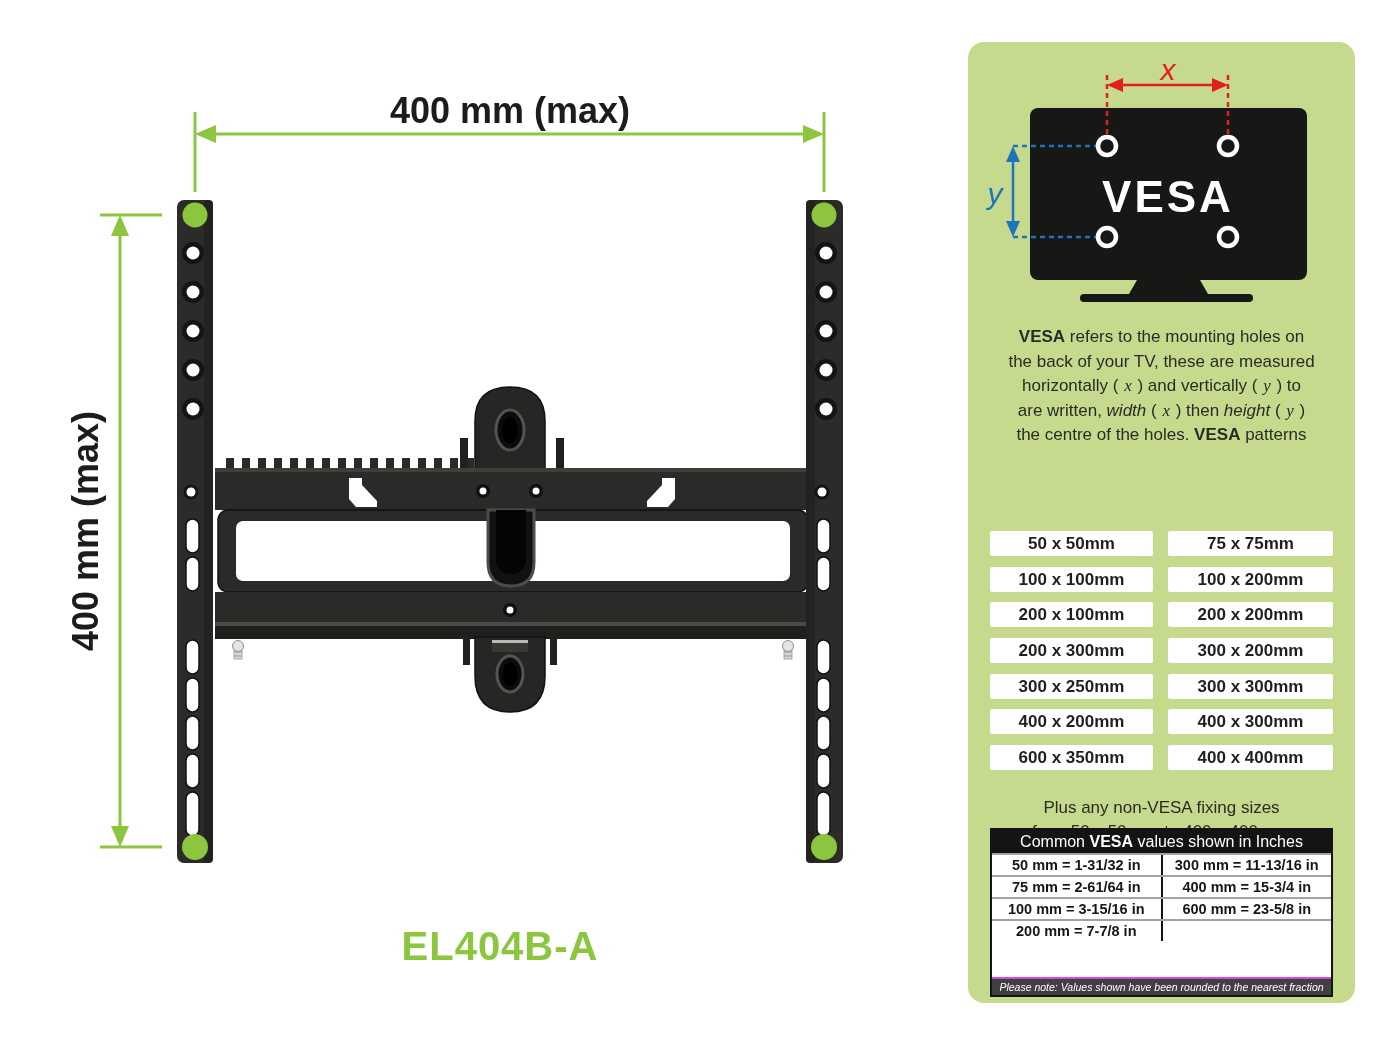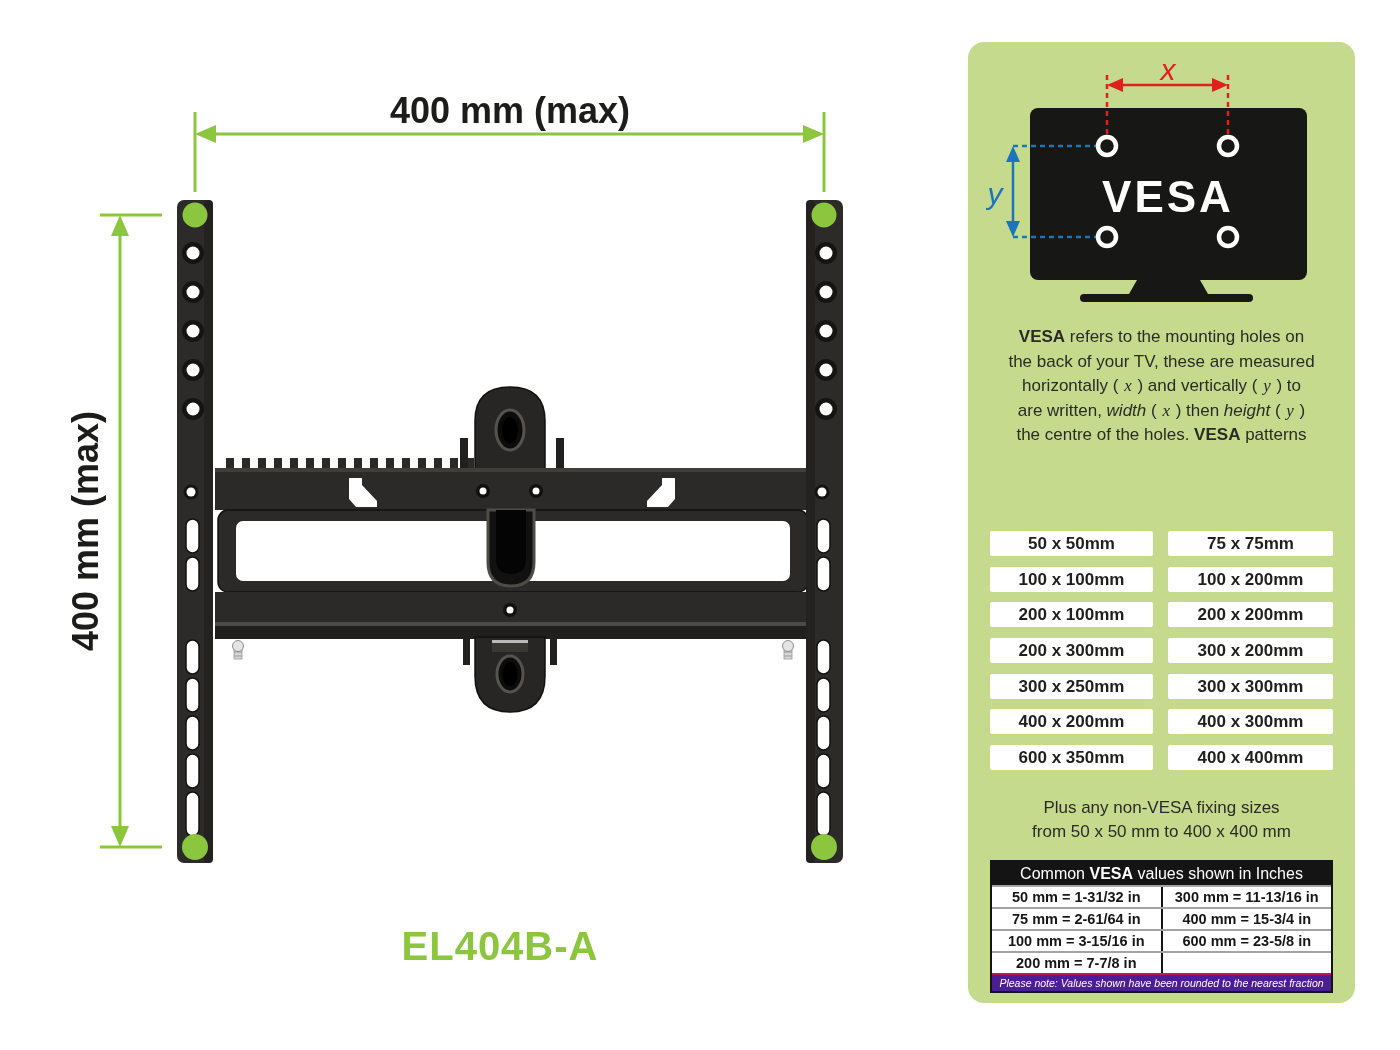--- a/index.html
+++ b/index.html
@@ -17,31 +17,31 @@
   .para .b{font-weight:bold;}
   .para .i{font-style:italic;}
   .para .m{font-style:italic;font-family:"Liberation Serif",serif;padding:0 1px;}
 
   .col{position:absolute;top:489px;display:flex;flex-direction:column;gap:10.7px;}
   .col-left{left:22px;width:163px;}
   .col-right{left:200px;width:165px;}
   .vcell{height:25px;line-height:25px;background:#ffffff;border-radius:2px;
          text-align:center;font-weight:bold;font-size:17px;color:#1f1f1d;}
 
-  .vtable{position:absolute;left:22px;top:818px;width:343px;background:#ffffff;
+  .vtable{position:absolute;left:22px;top:786px;width:343px;background:#ffffff;
           border:2.5px solid #141414;box-sizing:border-box;}
   .vt-header{background:#141414;color:#ffffff;text-align:center;font-size:16px;
              height:23px;line-height:23px;}
   .vt-header .b{font-weight:bold;}
   .vt-row{display:flex;border-top:2px solid #a3a3a3;}
   .vt-cell{flex:1;height:20px;line-height:20px;text-align:center;
            font-weight:bold;font-size:14.5px;color:#161616;}
   .vt-cell + .vt-cell{border-left:2px solid #141414;}
-  .vt-foot{border-top:2px solid #be185d;background:#4c1d95;color:#ffffff;
-           font-style:italic;font-size:10.5px;height:16px;line-height:16px;text-align:center;}
+  .vt-foot{border-top:2px solid #d946ef;background:#404040;color:#ffffff;
+           font-style:italic;font-size:10.5px;height:16px;line-height:16px;text-align:center;margin-top:36px;}
 </style>
 </head>
 <body>
 
 <div id="stage">
 
   <svg width="960" height="1050" viewBox="0 0 960 1050" style="position:absolute;left:0;top:0;">
 
     <g>
 

